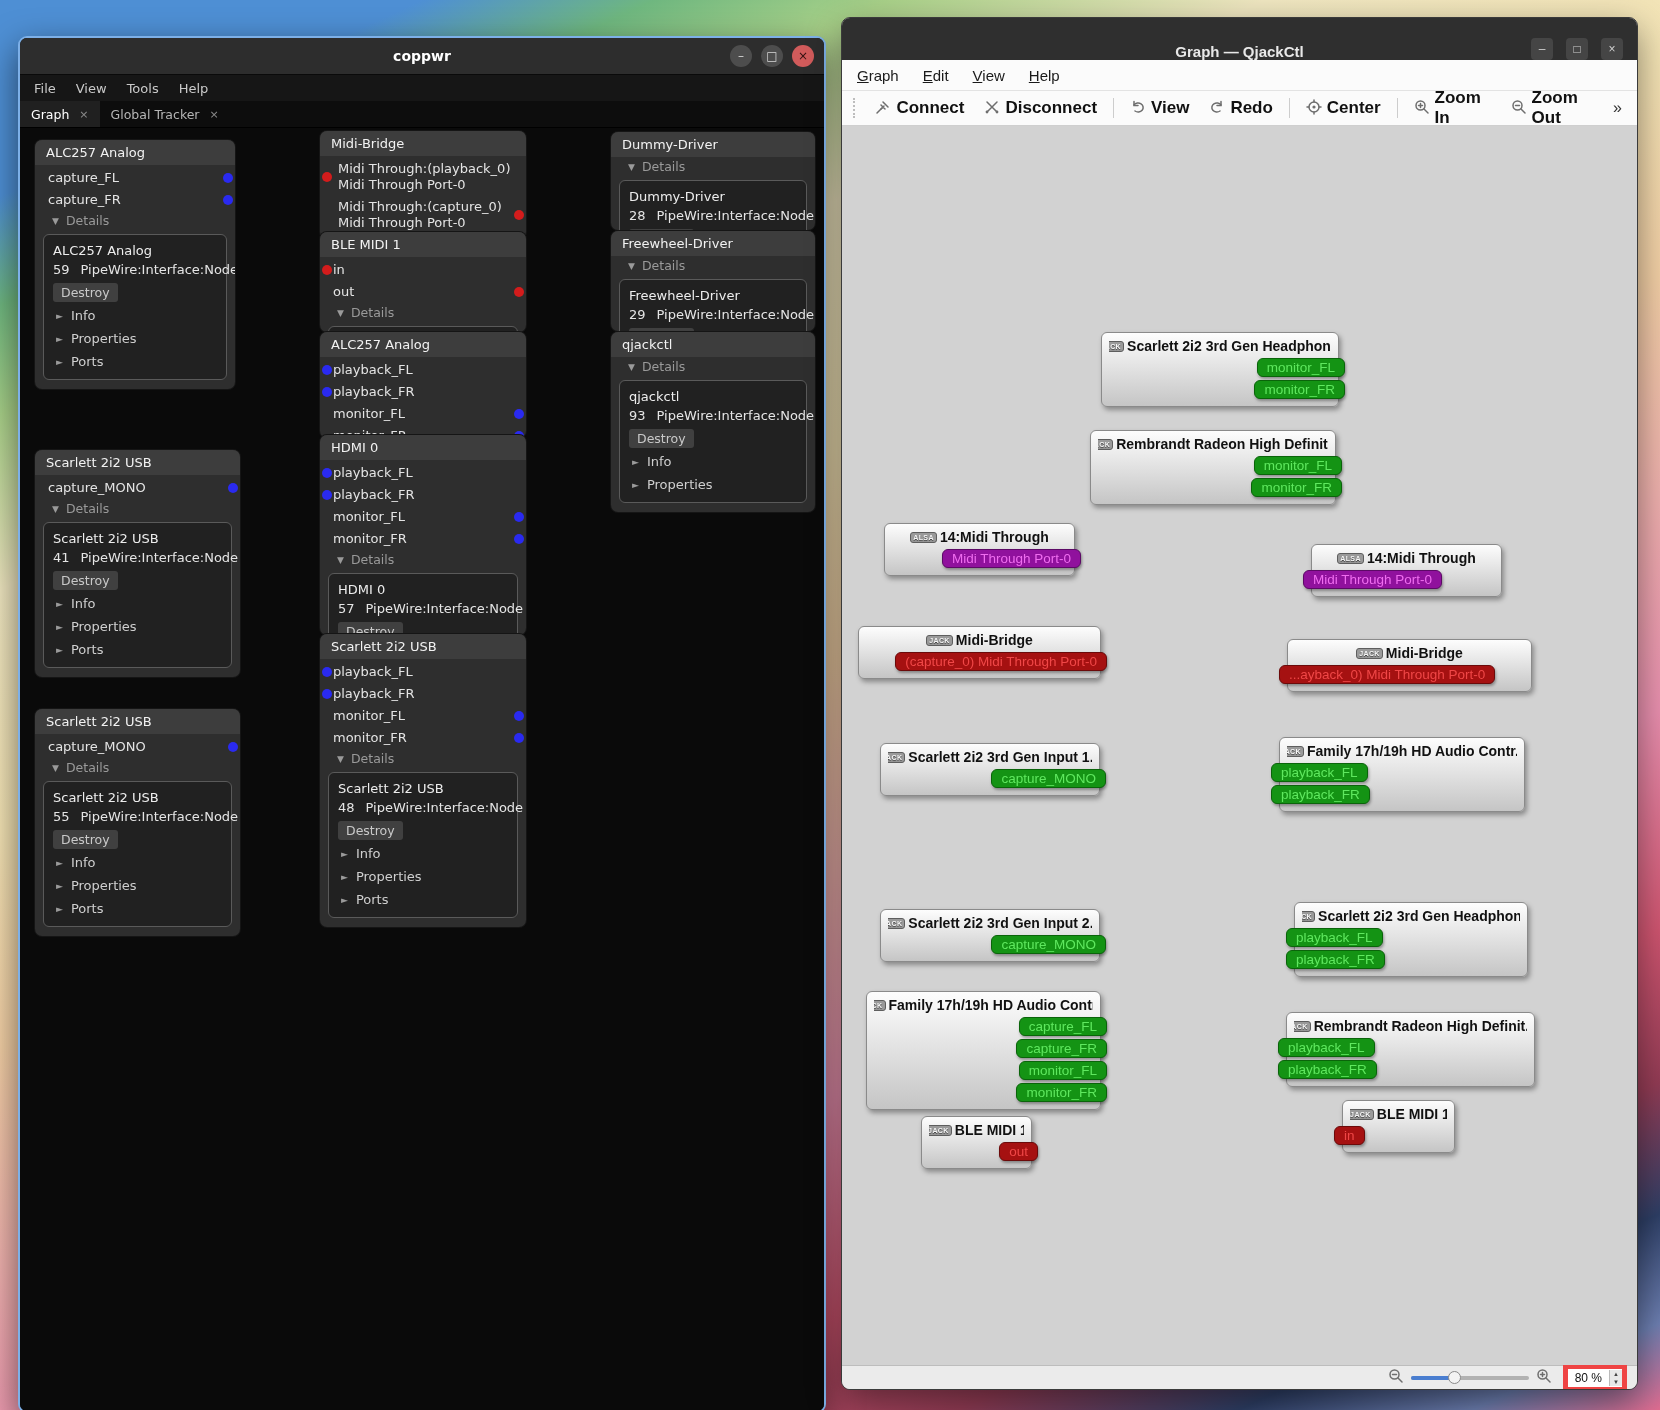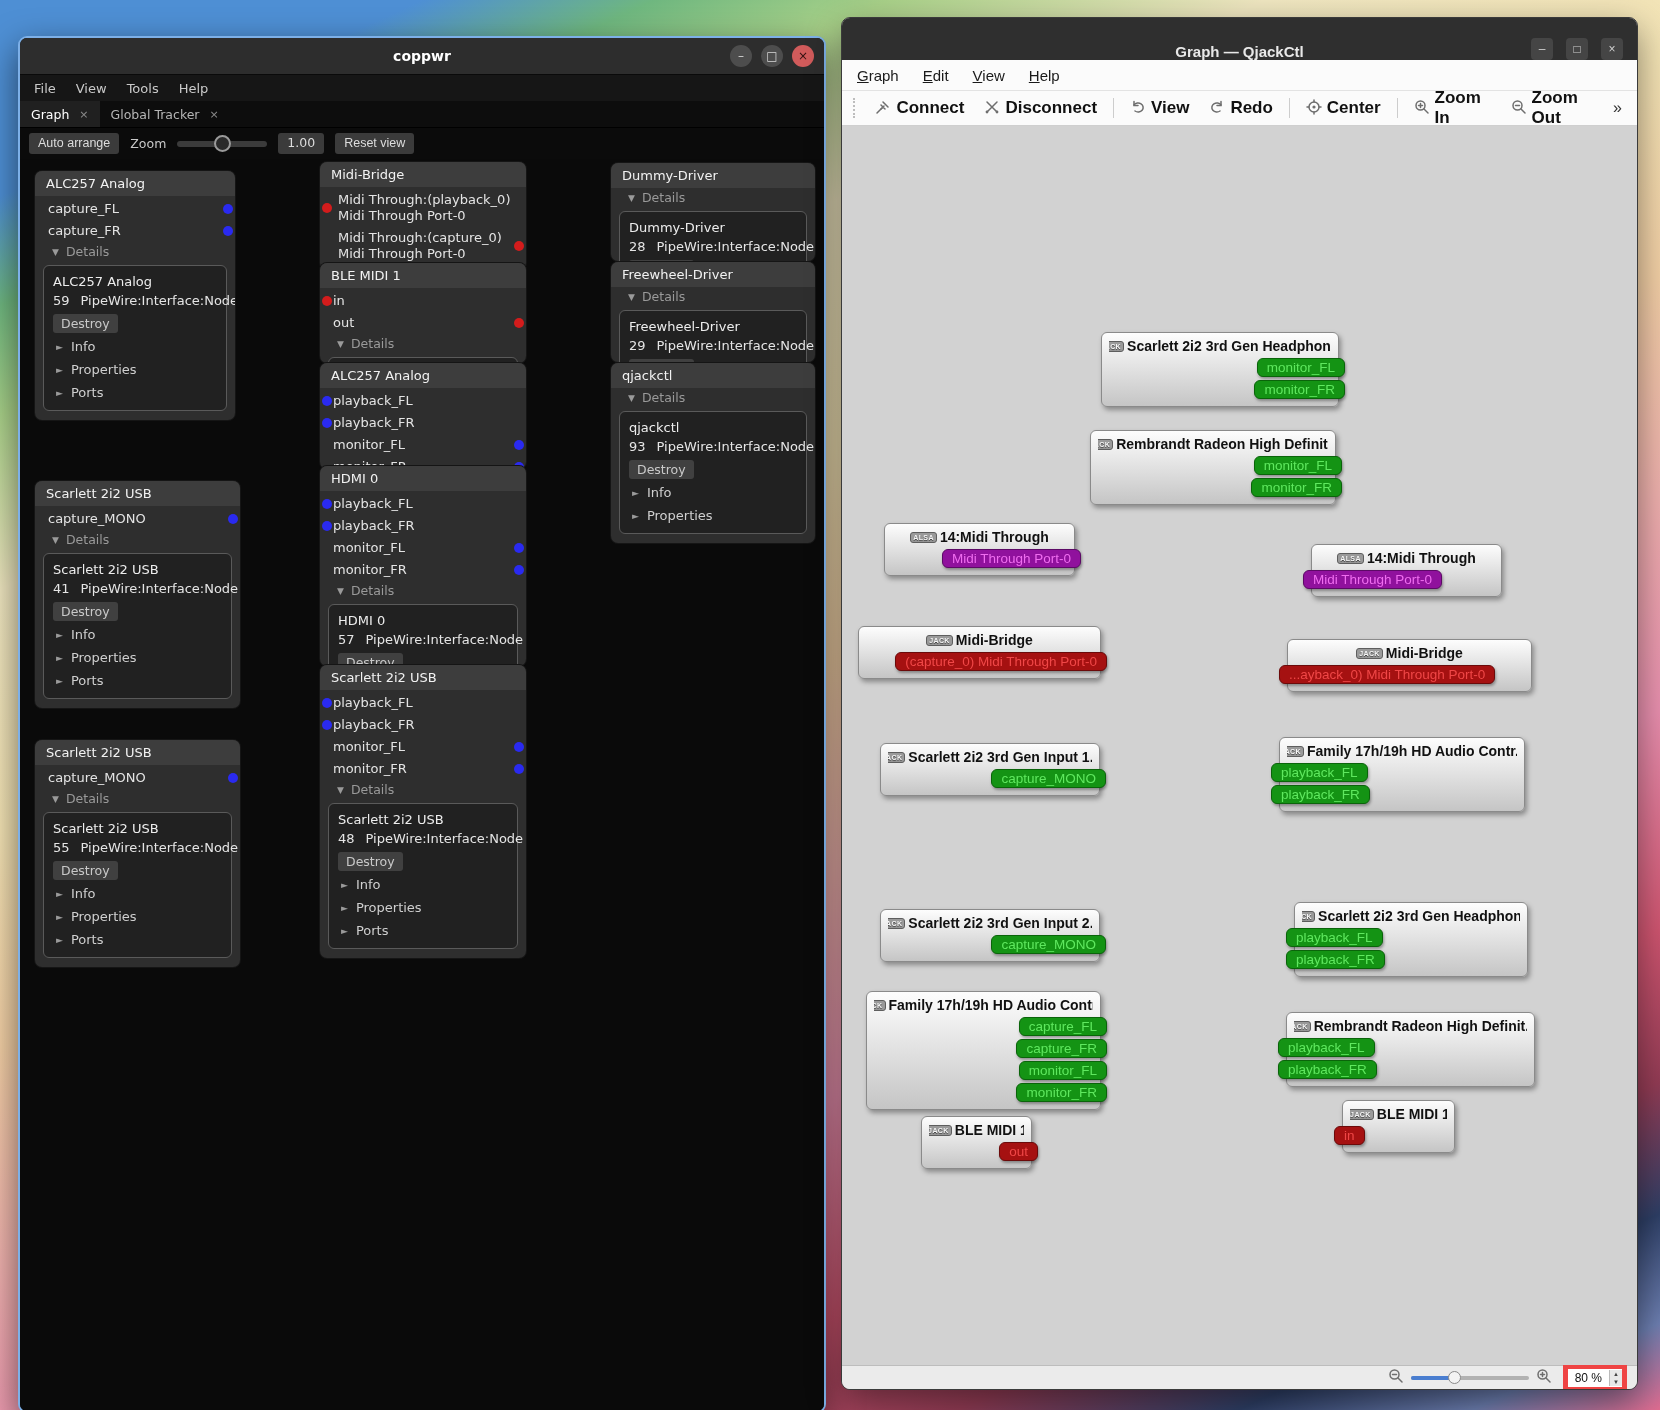--- a/index.html
+++ b/index.html
@@ -128,29 +128,20 @@
     <div class="cw-tabs" id="cw-tabs">
         <div class="cw-tab active">
           <span>Graph</span>
           <span class="tab-close">×</span>
         </div>
         <div class="cw-tab">
           <span>Global Tracker</span>
           <span class="tab-close">×</span>
         </div>
       </div>
-    <div class="cw-toolbar">
-      <button class="cw-toolbtn" style="border:none">Auto arrange</button>
-      <span class="cw-toollabel">Zoom</span>
-      <div class="zoom-slider">
-        <div class="zoom-knob"></div>
-      </div>
-      <span class="cw-toolbtn">1.00</span>
-      <button class="cw-toolbtn" style="border:none">Reset view</button>
-    </div>
     <div class="cw-canvas" id="cw-canvas">
         <div class="cnode" style="left: 15px; top: 12px; width: 200px;">
           <div class="cnode-header">ALC257 Analog</div>
           <div class="cnode-ports">
             <div class="cnode-port">capture_FL<span class="cdot blue right"></span></div>
             <div class="cnode-port">capture_FR<span class="cdot blue right"></span></div>
           </div>
           <div class="cdetails-row">
             <span class="c-arrow">▼</span>
             <span>Details</span>

